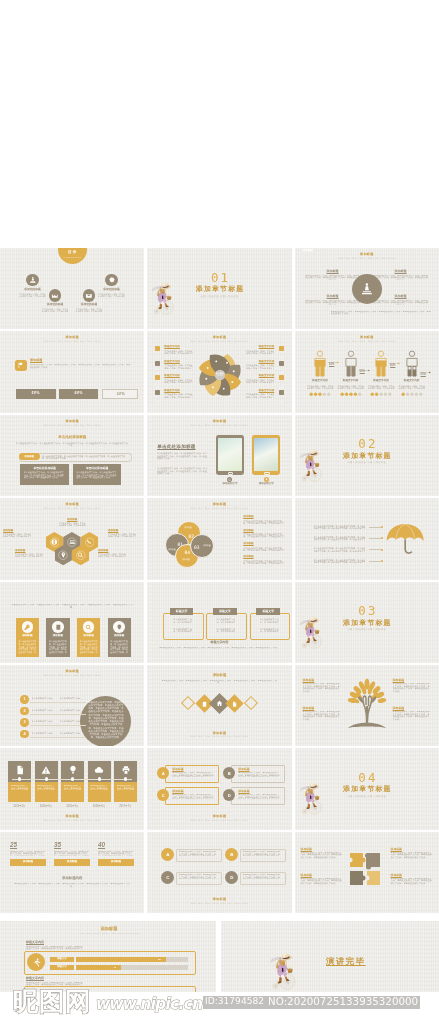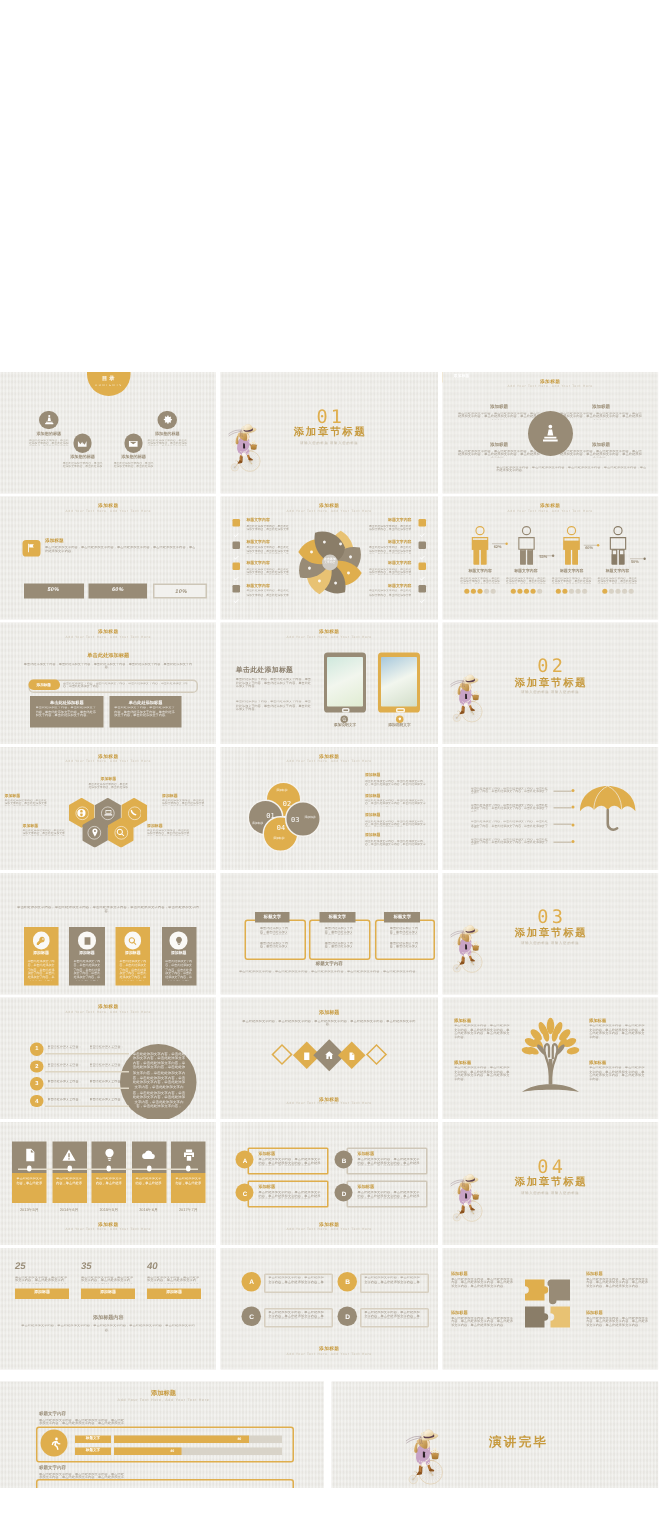--- a/index.html
+++ b/index.html
@@ -36,21 +36,21 @@
        font-size:3.1px;letter-spacing:.3px;font-weight:700;line-height:1;white-space:nowrap;}
   .sub{position:absolute;left:0;right:0;text-align:center;color:#cdc4b4;
        font-size:2.05px;letter-spacing:.45px;line-height:1;white-space:nowrap;
        font-family:"DejaVu Sans",sans-serif;}
   .tt{position:absolute;font-size:2.15px;line-height:2.55px;color:#8d8274;
       letter-spacing:.04px;word-break:break-all;overflow:hidden;
       font-family:"DejaVu Sans",sans-serif;}
   .tt.c{text-align:center}.tt.r{text-align:right}
 
   .ctr{position:absolute;text-align:center;line-height:1.05;white-space:nowrap;}
-  .lft{position:absolute;line-height:1.05;}
+  .lft{position:absolute;line-height:1.05;text-decoration:underline;}
   .circ{position:absolute;border-radius:50%;display:flex;align-items:center;justify-content:center;}
   .circ svg{width:62%;height:62%;fill:#fff;}
   .semi{position:absolute;border-radius:0 0 999px 999px;}
   .box{position:absolute;}
   .minigirl{position:absolute;}
   .hex{position:absolute;display:flex;align-items:center;justify-content:center;
        clip-path:polygon(50% 0%,100% 25%,100% 75%,50% 100%,0% 75%,0% 25%);}
   .hex svg{width:46%;height:46%;fill:#fff;}
   .dia{position:absolute;display:flex;align-items:center;justify-content:center;transform:rotate(45deg);}
   .dia svg{width:44%;height:44%;fill:#fff;transform:rotate(-45deg);}
@@ -1158,13 +1158,20 @@
       <div class="tt" style="left:26px;top:60.5px;width:58px;height:4.8px;font-size:2.15px;line-height:2.4px;color:#8e8374;opacity:0.84">单击此处添加文字内容，单击此处添加文字内容，单击此处添加文字内容，单击此处添加文字内容，单击此处添加文字内容。</div>
       <div class="box" style="left:24px;top:65px;width:170px;height:14px;border:.55px solid #dfae4d;border-radius:2px"></div>
 </div>
 <div class="slide" style="left:221.0px;top:921.0px;width:218.0px;height:71.0px">
 <div class="linen"></div>
 <div class="lft" style="left:105px;top:36px;font-size:8.4px;color:#c79a3e;font-weight:700;letter-spacing:1.5px">演讲完毕</div>
       <svg class="minigirl" viewBox="0 0 128 208" style="left:48px;top:30px;width:28px;height:45px">
         <use href="#girlart"></use>
       </svg>
 </div>
+<div id="wm">
+  <div id="wmIdBar"></div>
+  <span id="wmBrand">昵图网</span>
+  <span id="wmUrl">www.nipic.cn</span>
+  <span id="wmId">ID:31794582</span>
+  <span id="wmNo">NO:20200725133935320000</span>
+</div>
 </div>
 
 </body></html>

